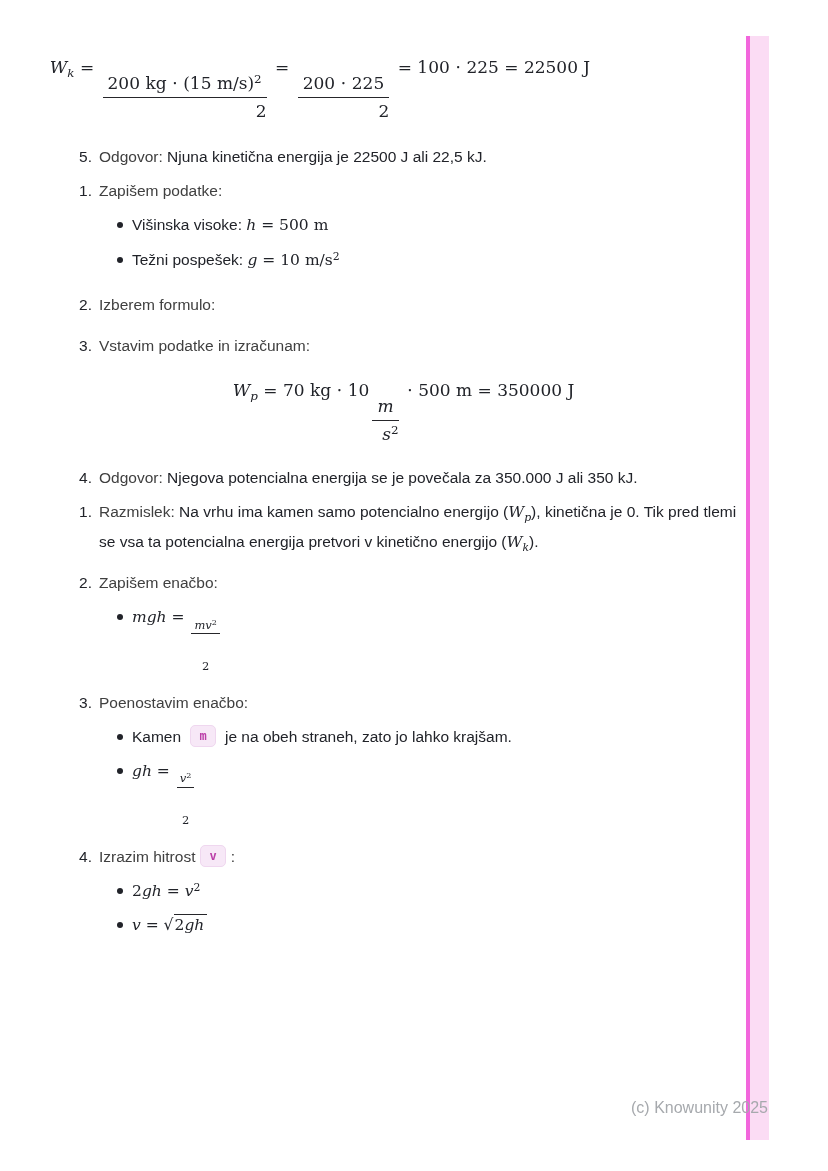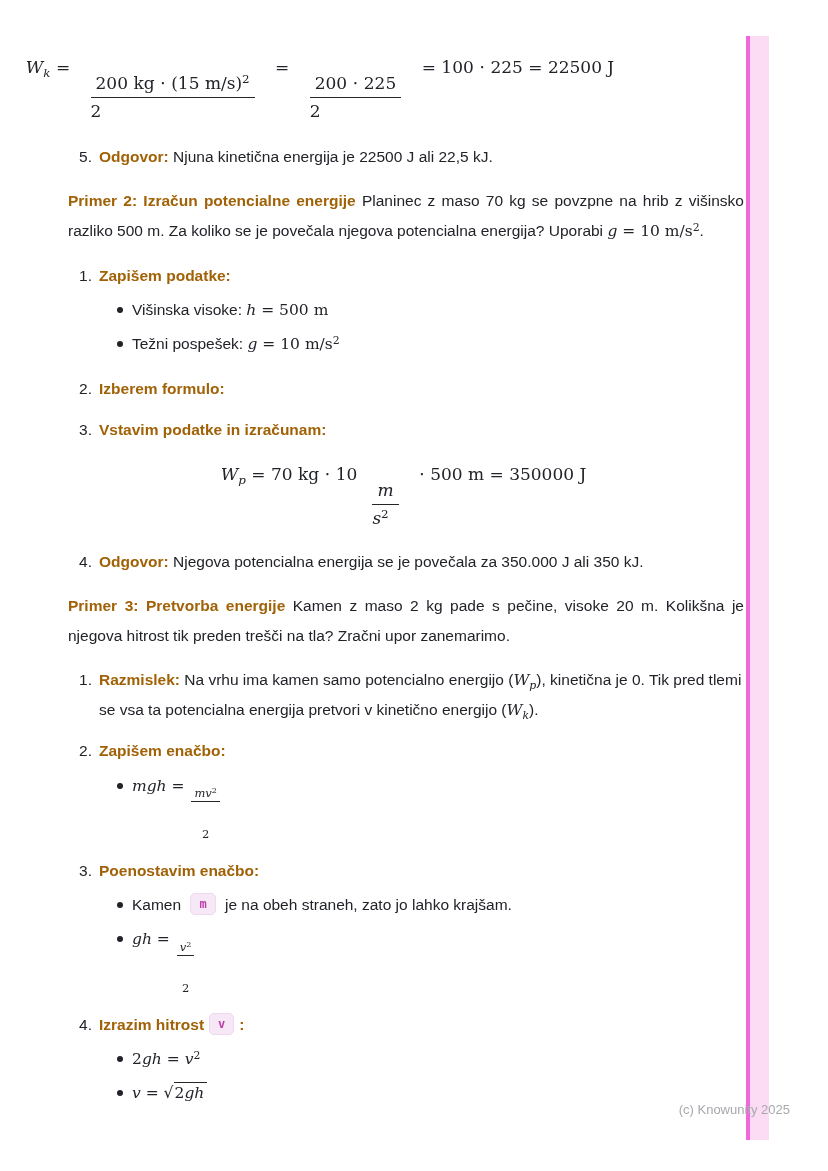--- a/index.html
+++ b/index.html
@@ -1,44 +1,44 @@
 <!DOCTYPE html>
 <html><head>
 <meta charset="utf-8">
 <style>
   *{margin:0;padding:0;box-sizing:border-box;}
   html,body{width:828px;height:1171px;}
   body{position:relative;background:#ffffff;font-family:"Liberation Sans","DejaVu Sans",sans-serif;color:#212329;overflow:hidden;}
   .doc{position:absolute;left:68px;top:36px;width:676px;font-size:15.5px;line-height:1.94;}
-  .lab{font-weight:700;color:#a16207;}
+  .lab{font-weight:400;color:#404040;}
   .para{text-align:justify;margin:14px 0;}
   .li{display:flex;margin:4px 0;}
   .li.gap{margin-top:11px;}
   .marker{flex:0 0 24px;text-align:right;}
   .li > .bd{flex:1;padding-left:7px;}
   .bullet{display:flex;margin:4px 0;}
   .bullet > .dot{flex:0 0 6px;height:6px;border-radius:50%;background:#212329;margin:12px 9px 0 18px;}
   .bullet > .bd{flex:1;}
   .mi{font-family:"DejaVu Serif",serif;font-style:italic;}
   .mn{font-family:"DejaVu Serif",serif;font-style:normal;}
   sub.ms{font-size:0.7em;line-height:0;vertical-align:-0.35em;}
   sup.mp{font-size:0.7em;line-height:0;vertical-align:0.5em;}
   .dmath{text-align:center;font-size:17px;line-height:1.3;margin:20px 0;font-family:"DejaVu Serif",serif;white-space:nowrap;}
   .f1pos{position:relative;left:-86px;}
   .f2pos{position:relative;left:-18px;margin:18px 0 14px;}
-  .frac{display:inline-flex;flex-direction:column;text-align:left;vertical-align:-0.95em;margin:0 15px;}
+  .frac{display:inline-flex;flex-direction:column;text-align:right;vertical-align:-0.95em;margin:0 3px;}
   .frac .num{display:block;border-bottom:1px solid #26262a;padding:0 5px 3px;}
   .frac .den{display:block;padding-top:2px;}
   .sfrac{display:inline-flex;flex-direction:column;text-align:center;vertical-align:-0.55em;font-size:0.74em;line-height:1.15;margin:0 2px;gap:25px;}
   .sfrac .num{display:block;border-bottom:1px solid #26262a;padding:0 3px 1px;}
   .sfrac .den{display:block;padding-top:1px;}
   .chip{display:inline-block;font-family:"DejaVu Sans Mono","Liberation Mono",monospace;font-weight:700;font-size:12px;line-height:1;color:#bb3fa8;background:#f7e8f7;border:1px solid #efd7ef;border-radius:5px;padding:4px 8px;margin:0 5px;vertical-align:2px;}
   .sqrt{white-space:nowrap;text-align:right;}
   .sqrt .rad{border-top:1.3px solid #26262a;padding:1px 3px 0 1px;}
-  .watermark{position:absolute;right:38px;bottom:54px;font-size:13px;color:#a6a9ad;z-index:5;}
+  .watermark{position:absolute;right:60px;bottom:54px;font-size:16px;color:#a6a9ad;z-index:5;}
   .scrollbar{position:absolute;left:746px;top:36px;width:23px;height:1104px;background:#fbdcf4;z-index:2;}
   .scrollbar .line{position:absolute;left:0;top:0;width:4px;height:100%;background:#f266dc;}
 </style>
 </head>
 <body>
 
 <div class="page">
 
   <div class="doc">
 
@@ -48,21 +48,20 @@
         </span><span class="mn"> = </span><span class="frac">
           <span class="num mn">200 ⋅ 225</span>
           <span class="den mn">2</span>
         </span><span class="mn"> = 100 ⋅ 225 = 22500 J</span></div>
 
     <div class="li">
       <span class="marker">5.</span>
       <span class="bd"><b class="lab">Odgovor:</b><span> Njuna kinetična energija je 22500 J ali 22,5 kJ.</span></span>
     </div>
 
-    <p class="para"><b class="lab">Primer 2: Izračun potencialne energije</b><span> Planinec z maso 70 kg se povzpne na hrib z višinsko razliko 500 m. Za koliko se je povečala njegova potencialna energija? Uporabi </span><span class="mi">g</span><span class="mn"> = 10 m/s</span><sup class="mp mn">2</sup><span>.</span></p>
 
     <div class="li">
       <span class="marker">1.</span>
       <div class="bd">
         <div><b class="lab">Zapišem podatke:</b></div>
         <div class="bullet">
             <span class="dot"></span>
             <span class="bd"><span>Višinska visoke: </span><span class="mi">h</span><span class="mn"> = 500 m</span></span>
           </div>
         <div class="bullet">
@@ -89,21 +88,20 @@
               <span class="den"><span class="mi">s</span><sup class="mp mn">2</sup></span>
             </span><span class="mn"> ⋅ 500 m = 350000 J</span></div>
       </div>
     </div>
 
     <div class="li">
       <span class="marker">4.</span>
       <span class="bd"><b class="lab">Odgovor:</b><span> Njegova potencialna energija se je povečala za 350.000 J ali 350 kJ.</span></span>
     </div>
 
-    <p class="para"><b class="lab">Primer 3: Pretvorba energije</b><span> Kamen z maso 2 kg pade s pečine, visoke 20 m. Kolikšna je njegova hitrost tik preden trešči na tla? Zračni upor zanemarimo.</span></p>
 
     <div class="li">
       <span class="marker">1.</span>
       <div class="bd">
         <div><b class="lab">Razmislek:</b><span> Na vrhu ima kamen samo potencialno energijo (</span><span class="mi">W</span><sub class="mi ms">p</sub><span>), kinetična je 0. Tik pred tlemi se vsa ta potencialna energija pretvori v kinetično energijo (</span><span class="mi">W</span><sub class="mi ms">k</sub><span>).</span></div>
       </div>
     </div>
 
     <div class="li gap">
       <span class="marker">2.</span>

